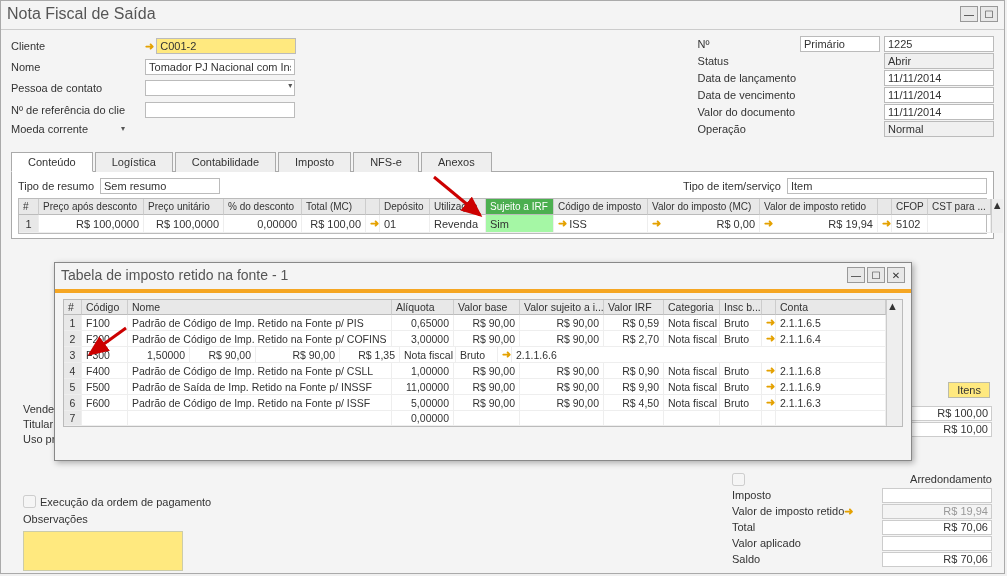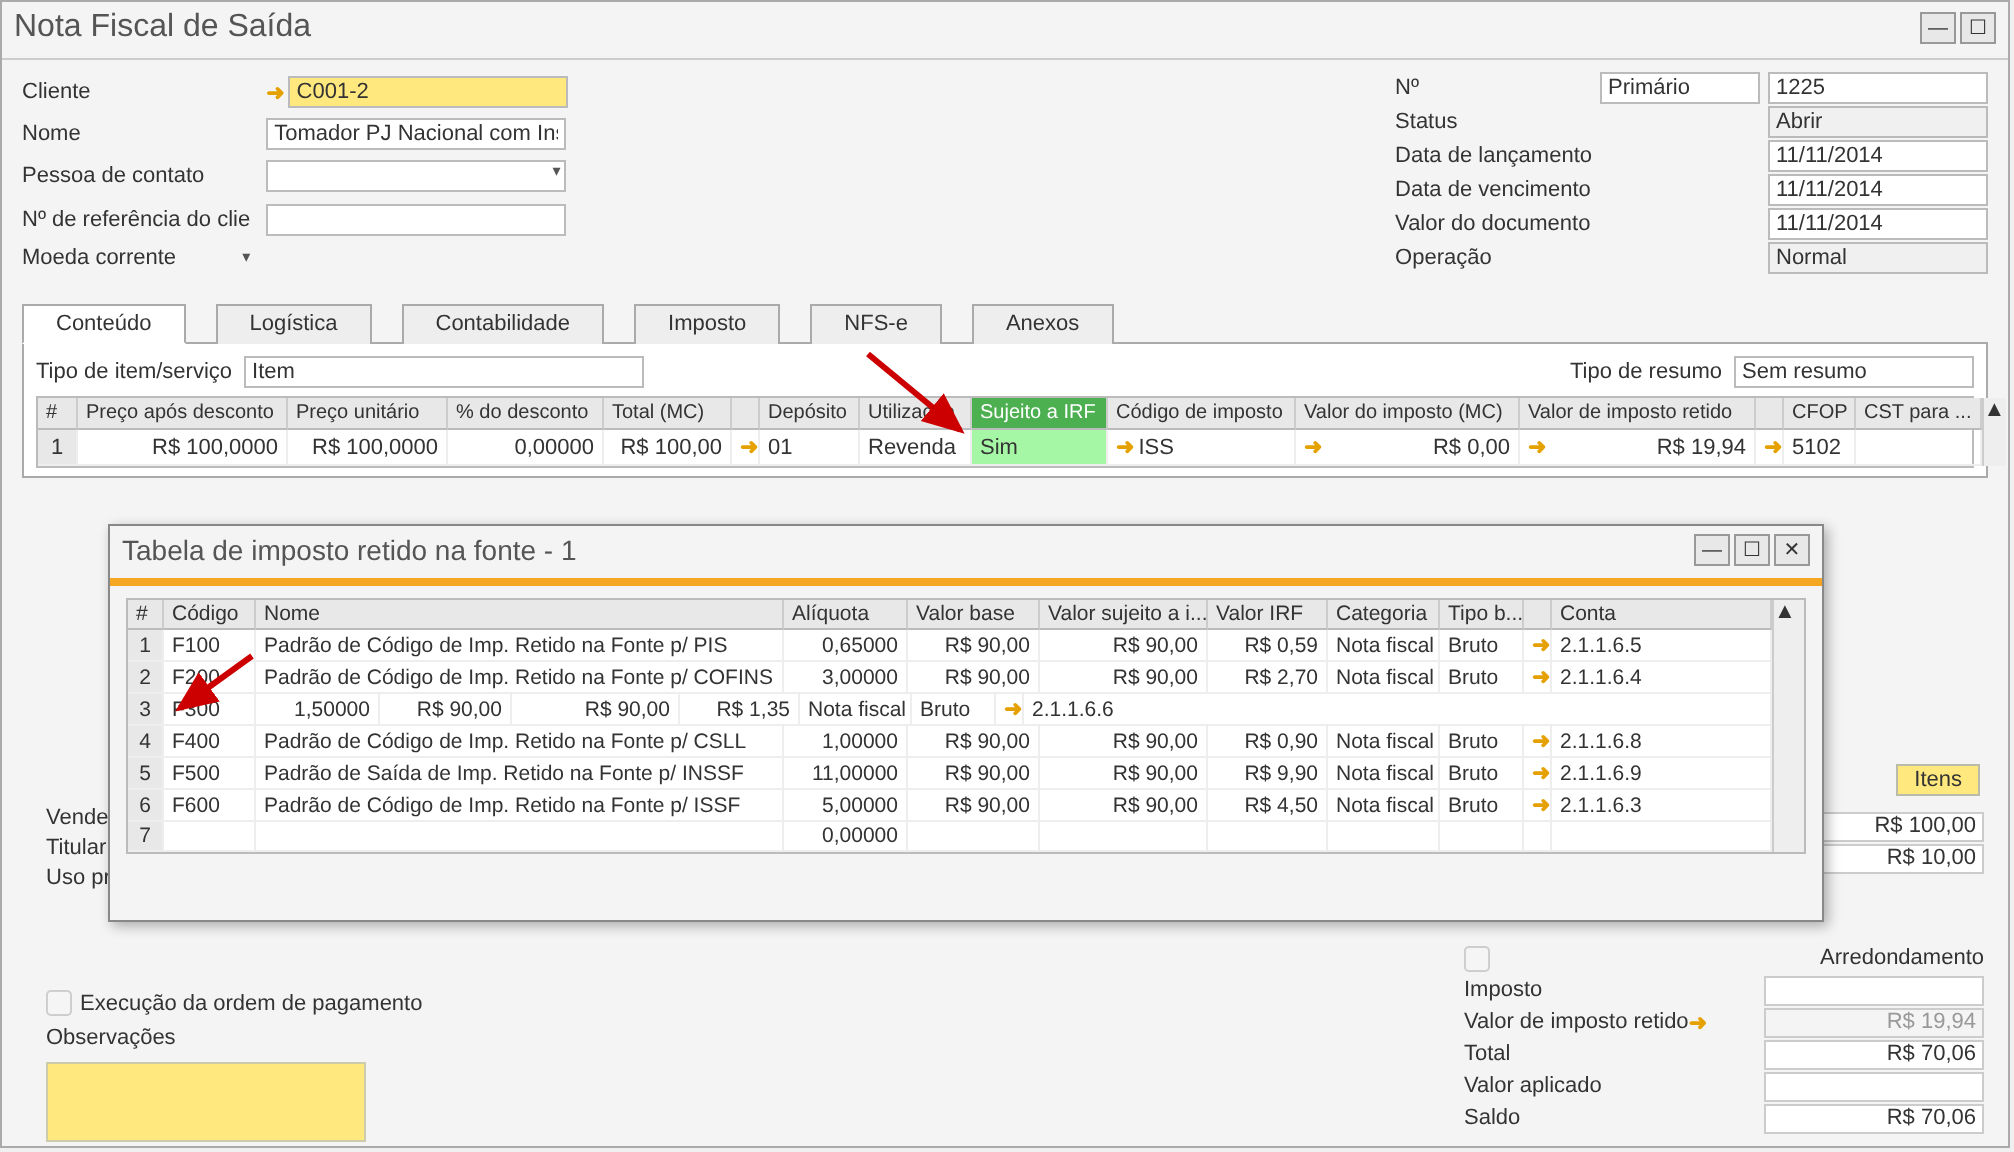--- a/index.html
+++ b/index.html
@@ -5,34 +5,34 @@
 * { box-sizing: border-box; margin: 0; padding: 0; font-family: Tahoma, Arial, sans-serif; font-size: 11px; color: #333; }
 body { background: #f0f0f0; width: 1007px; height: 576px; overflow: hidden; position: relative; }
 
 .window { background: #f4f4f4; border: 1px solid #aaa; position: relative; }
 .main-window { width: 1005px; height: 574px; margin: 0; }
 .title-bar { display: flex; align-items: center; justify-content: space-between; padding: 4px 6px 6px 6px; border-bottom: 1px solid #ccc; background: #f4f4f4; }
 .title-text { font-size: 16px; color: #555; }
 .win-controls { display: flex; gap: 2px; }
 .win-btn { width: 18px; height: 16px; border: 1px solid #999; background: #e8e8e8; display: flex; align-items: center; justify-content: center; font-size: 10px; cursor: pointer; }
 .header-area { display: flex; justify-content: space-between; padding: 6px 10px 14px 10px; }
-.form-grid { display: grid; grid-template-columns: auto auto; gap: 1px 4px; align-items: center; }
+.form-grid { display: grid; grid-template-columns: auto auto; gap: 1px 16px; align-items: center; }
 .form-grid .lbl { font-size: 11px; color: #333; padding-right: 4px; white-space: nowrap; }
 .inp { height: 16px; border: 1px solid #bbb; background: #fff; padding: 0 3px; font-size: 11px; }
 .inp.yellow { background: #ffe97f; }
 .inp.ro { background: #f0f0f0; }
 .arrow-link { color: #e4a100; font-weight: bold; margin-right: 2px; }
 .dropdown-arrow { position: relative; }
 .dropdown-arrow::after { content: "▾"; position: absolute; right: 4px; top: 1px; font-size: 8px; color: #555; }
 .left-form .inp { width: 140px; }
 .left-form .r1 { display:flex; align-items:center; }
 .right-form .inp { width: 110px; }
 .right-form { display: grid; grid-template-columns: auto auto auto; gap: 1px 4px; align-items: center; }
 
-.tabs { display: flex; margin: 0 10px; border-bottom: 1px solid #aaa; gap: 13px; }
+.tabs { display: flex; margin: 0 10px; border-bottom: 1px solid #aaa; }
 .tab { padding: 3px 16px; border: 1px solid #aaa; border-bottom: none; margin-right: 2px; background: #eee; cursor: pointer; position: relative; top: 1px; }
 .tab.active { background: #fff; border-bottom: 1px solid #fff; }
 
 .content-body { background: #fff; margin: 0 10px; border: 1px solid #aaa; border-top: none; padding: 6px 6px 4px 6px; }
 .row-line { display: flex; align-items: center; gap: 6px; margin-bottom: 4px; }
 .row-line .lbl { white-space: nowrap; }
 
 .grid { border: 1px solid #bbb; background: #fff; position: relative; }
 .grid-header, .grid-row { display: flex; }
 .grid-header .cell { background: #e8e8e8; border-right: 1px solid #ccc; border-bottom: 1px solid #bbb; padding: 2px 4px; font-size: 10px; white-space: nowrap; overflow: hidden; }
@@ -125,26 +125,26 @@
     <div class="tab">Logística</div>
     <div class="tab">Contabilidade</div>
     <div class="tab">Imposto</div>
     <div class="tab">NFS-e</div>
     <div class="tab">Anexos</div>
   </div>
 
   <div class="content-body">
     <div class="row-line" style="justify-content:space-between;">
       <div style="display:flex; gap:6px; align-items:center;">
+        <span class="lbl">Tipo de resumo</span>
+        <input class="inp" style="width: 120px;" value="Sem resumo">
+      </div>
+      <div style="display:flex; gap:6px; align-items:center;">
         <span class="lbl">Tipo de item/serviço</span>
         <input class="inp" style="width: 200px;" value="Item">
-      </div>
-      <div style="display:flex; gap:6px; align-items:center;">
-        <span class="lbl">Tipo de resumo</span>
-        <input class="inp" style="width: 120px;" value="Sem resumo">
       </div>
     </div>
 
     <div class="grid" style="display:flex;">
       <div style="flex:1;">
         <div class="grid-header">
           <div class="cell" style="width:20px">#</div>
           <div class="cell" style="width:105px">Preço após desconto</div>
           <div class="cell" style="width:80px">Preço unitário</div>
           <div class="cell" style="width:78px">% do desconto</div>
@@ -290,21 +290,21 @@
       <div style="flex:1;" id="irf-rows-container">
         <div class="grid-header">
           <div class="cell" style="width:18px">#</div>
           <div class="cell" style="width:46px">Código</div>
           <div class="cell" style="width:264px">Nome</div>
           <div class="cell" style="width:62px">Alíquota</div>
           <div class="cell" style="width:66px">Valor base</div>
           <div class="cell" style="width:84px">Valor sujeito a i...</div>
           <div class="cell" style="width:60px">Valor IRF</div>
           <div class="cell" style="width:56px">Categoria</div>
-          <div class="cell" style="width:42px">Tipo b...</div>
+          <div class="cell" style="width:42px">Insc b...</div>
           <div class="cell" style="width:14px"></div>
           <div class="cell" style="flex:1">Conta</div>
         </div>
 
       <div class="grid-row">
             <div class="cell rowh" style="width:18px">1</div>
             <div class="cell" style="width:46px">F100</div>
             <div class="cell" style="width:264px">Padrão de Código de Imp. Retido na Fonte p/ PIS</div>
             <div class="cell num" style="width:62px">0,65000</div>
             <div class="cell num" style="width:66px">R$ 90,00</div>

